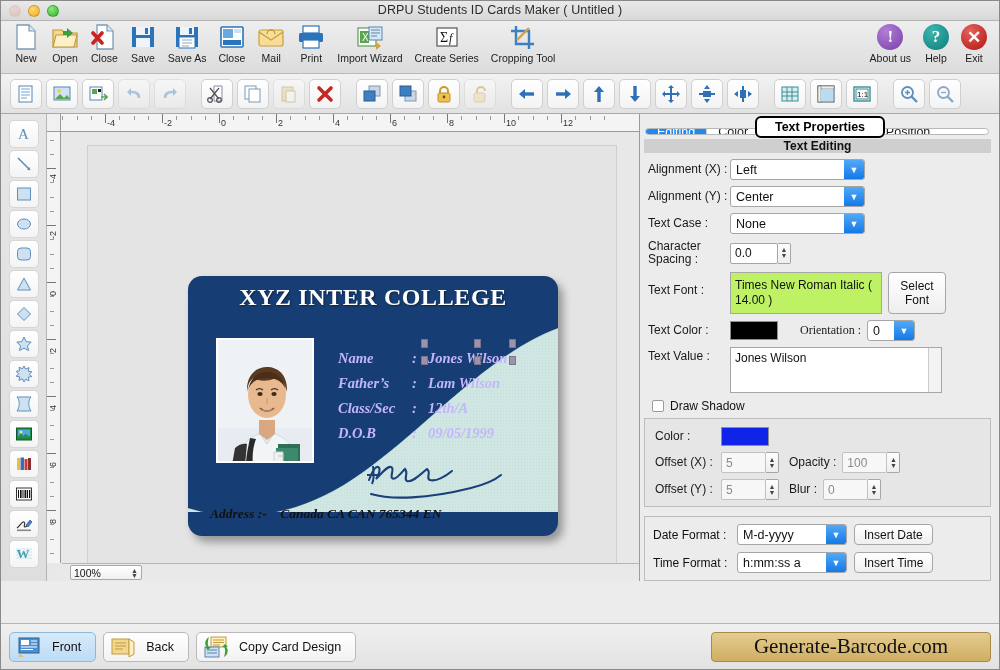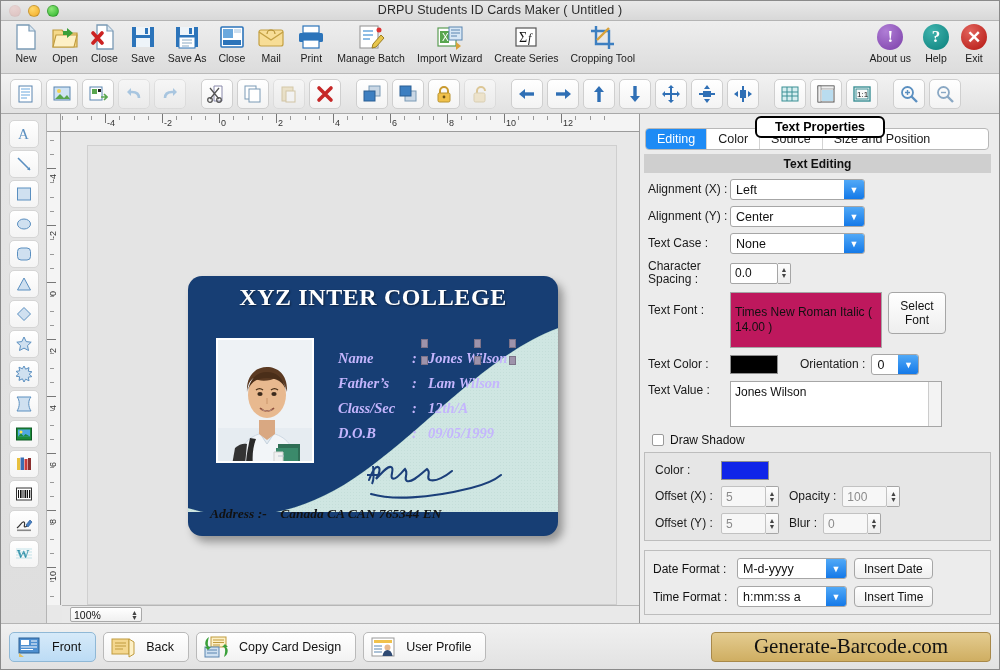--- a/index.html
+++ b/index.html
@@ -159,22 +159,22 @@
     display:flex; align-items:center; font-size:12.5px; padding-left:5px; position:relative; overflow:hidden;
   }
   .sel .arrow { position:absolute; right:0; top:0; bottom:0; width:20px;
                 background:linear-gradient(#51a9f7,#1479e8); color:#fff;
                 display:flex; align-items:center; justify-content:center; font-size:9px; }
   .numbox { height:21px; width:48px; border:1px solid #a6a6a6; border-radius:2px; background:#fff;
             font-size:12px; display:flex; align-items:center; padding-left:4px; }
   .spin { width:13px;height:21px;border:1px solid #a6a6a6;border-left:none;border-radius:0 2px 2px 0;
           background:linear-gradient(#fdfdfd,#ededed); display:flex;flex-direction:column;
           align-items:center;justify-content:center; font-size:7px; line-height:6px; color:#444; }
-  .fontbox { width:152px; min-height:42px; border:1px solid #a6a6a6; background:#be185d;
-             font-size:12px; padding:12px 4px; line-height:15px; }
+  .fontbox { width:152px; min-height:42px; border:1px solid #a6a6a6; background:#bef264;
+             font-size:12px; padding:5px 4px; line-height:15px; }
   .fontbtn { margin-left:6px; width:58px; height:42px; border:1px solid #a6a6a6; border-radius:4px;
              background:linear-gradient(#ffffff,#eeeeee); font-size:12px; display:flex;
              align-items:center; justify-content:center; text-align:center; line-height:14px; }
   .swatch { width:48px;height:19px;border:1px solid #8f8f8f; }
   .textarea { width:212px;height:46px;border:1px solid #a6a6a6;background:#fff;font-size:12px;
               padding:3px 4px; position:relative; }
   .ta-scroll { position:absolute; right:0; top:0; bottom:0; width:13px; background:#f3f3f3; border-left:1px solid #ccc;}
   .chkline { display:flex; align-items:center; margin:4px 0 5px 4px; }
   .chk { width:12px;height:12px;border:1px solid #9a9a9a;background:#fff;border-radius:2px;margin-right:6px;}
   .shadowbox { border:1px solid #bdbdbd; background:#e6e6e6; margin:0 8px 0 4px; padding:8px 10px 6px; }
@@ -182,21 +182,21 @@
   .dim .numbox, .dim .fontbox { color:#8b8b8b; background:#f7f7f7; border-color:#c2c2c2;}
   .dtbox { border:1px solid #bdbdbd; background:#ececec; margin:9px 8px 0 4px; padding:7px 8px; }
   .dtrow { display:flex; align-items:center; margin-bottom:7px; }
   .dtrow:last-child{margin-bottom:0;}
   .dtlab { width:84px; font-size:12px; }
   .dtbtn { margin-left:7px; height:21px; padding:0 9px; border:1px solid #a6a6a6; border-radius:4px;
            background:linear-gradient(#ffffff,#efefef); font-size:12px; display:flex; align-items:center; }
 
   
   .footer { flex:0 0 46px; background:linear-gradient(#f0f0f0,#e2e2e2); border-top:1px solid #b4b4b4;
-            display:flex; align-items:center; padding:0 8px; gap:7px; }
+            display:flex; align-items:center; padding:0 8px; gap:7px;margin-top:42px; }
   .fbtn { height:30px; padding:0 14px 0 6px; border:1px solid #b9b9b9; border-radius:5px;
           background:linear-gradient(#ffffff,#f2f2f2); display:flex; align-items:center; gap:10px;
           font-size:12.5px; }
   .fbtn.active { background:linear-gradient(#d6eaf9,#bcdcf5); border-color:#8fb8d6; }
   .brand { margin-left:auto; height:30px; width:280px; border:1px solid #a8894a; border-radius:4px;
            background:linear-gradient(#e4cc90,#cfae62);
            display:flex; align-items:center; justify-content:center;
            font-family:"Liberation Serif", serif; font-size:21px; color:#111; }
 </style>
 </head>
@@ -300,31 +300,20 @@
       <div class="tb-ico">
         <svg width="28" height="26" viewBox="0 0 28 26">
             <rect x="6" y="2" width="16" height="7" fill="#fff" stroke="#2c74ba" stroke-width="1.2"></rect>
             <rect x="2" y="9" width="24" height="9" rx="1.5" fill="#2c74ba"></rect>
             <rect x="6" y="16" width="16" height="8" fill="#fff" stroke="#2c74ba" stroke-width="1.2"></rect>
           </svg>
       </div>
       <div class="tb-lab">Print</div>
     </div>
 
-    <div class="tb-item">
-      <div class="tb-ico">
-        <svg width="28" height="26" viewBox="0 0 28 26">
-            <rect x="3" y="2" width="18" height="22" fill="#fff" stroke="#999" stroke-width="1.1"></rect>
-            <path d="M6 7h10M6 11h10M6 15h7" stroke="#6aa8dd" stroke-width="1.3"></path>
-            <path d="M16 20l8-9 3 3-8 9-4 1z" fill="#e8c64c" stroke="#9c7d1f" stroke-width="1"></path>
-            <circle cx="22" cy="6" r="2.5" fill="#d33"></circle>
-          </svg>
-      </div>
-      <div class="tb-lab">Manage Batch</div>
-    </div>
 
     <div class="tb-item">
       <div class="tb-ico">
         <svg width="28" height="26" viewBox="0 0 28 26">
             <rect x="2" y="4" width="18" height="18" fill="#fff" stroke="#5a9c52" stroke-width="1.2"></rect>
             <path d="M4 7h9v12H4z" fill="#58a64e"></path>
             <text x="6" y="17" font-size="10" fill="#fff" font-family="Liberation Sans">X</text>
             <rect x="13" y="3" width="13" height="13" fill="#d7e7f5" stroke="#5a85b0"></rect>
             <path d="M15 6h9M15 9h9M15 12h6" stroke="#5a85b0" stroke-width="1"></path>
             <path d="M20 18l5 4-5 4z" fill="#d8a13a"></path>
@@ -906,21 +895,21 @@
 
         <div class="prow" style="align-items:flex-start;">
           <div class="plab" style="padding-top:12px;">Text Font :</div>
           <div class="fontbox">Times New Roman Italic ( 14.00 )</div>
           <div class="fontbtn">Select Font</div>
         </div>
 
         <div class="prow">
           <div class="plab">Text Color :</div>
           <div class="swatch" id="text-color-swatch" style="background: rgb(0, 0, 0);"></div>
-          <div class="plab" style="width:auto;margin-left:22px;margin-right:6px;">Orientation :</div>
+          <div class="plab" style="width:auto;margin-left:22px;margin-right:6px;font-family:Liberation Serif, serif;">Orientation :</div>
           <div class="sel" style="width:48px;">
             <span>0</span>
             <span class="arrow">▼</span>
           </div>
         </div>
 
         <div class="prow" style="align-items:flex-start;">
           <div class="plab" style="padding-top:3px;">Text Value :</div>
           <div class="textarea">
             <span>Jones Wilson</span>
@@ -1013,26 +1002,16 @@
       <svg width="26" height="22" viewBox="0 0 26 22">
         <rect x="8" y="1" width="15" height="10" fill="#fdf0c6" stroke="#c09b3e"></rect>
         <path d="M10 4h11M10 6.5h11M10 9h7" stroke="#c09b3e"></path>
         <rect x="2" y="11" width="14" height="10" fill="#cfe0f0" stroke="#5a85b0"></rect>
         <path d="M4 14h10M4 17h10" stroke="#5a85b0"></path>
         <path d="M6 1c-4 2-5 8-2 10l-2 0 3 3 3-3-2 0c-2-2-1-7 0-10z" fill="#3aa03a"></path>
         <path d="M21 21c4-2 5-8 2-10l2 0-3-3-3 3 2 0c2 2 1 7 0 10z" fill="#3aa03a"></path>
       </svg>
       <span>Copy Card Design</span>
     </div>
-    <div class="fbtn">
-      <svg width="26" height="22" viewBox="0 0 26 22">
-        <rect x="2" y="2" width="22" height="18" fill="#fff" stroke="#999"></rect>
-        <rect x="4" y="4" width="18" height="3" fill="#f0c14b"></rect>
-        <path d="M4 10h8M4 13h8M4 16h8" stroke="#5a85b0" stroke-width="1.2"></path>
-        <circle cx="17.5" cy="11.5" r="3" fill="#e8b98f"></circle>
-        <path d="M12.5 20c.5-4 2.5-6 5-6s4.5 2 5 6z" fill="#2f4a73"></path>
-      </svg>
-      <span>User Profile</span>
-    </div>
     <div class="brand">Generate-Barcode.com</div>
   </div>
 
 </div>
 
 </body></html>

